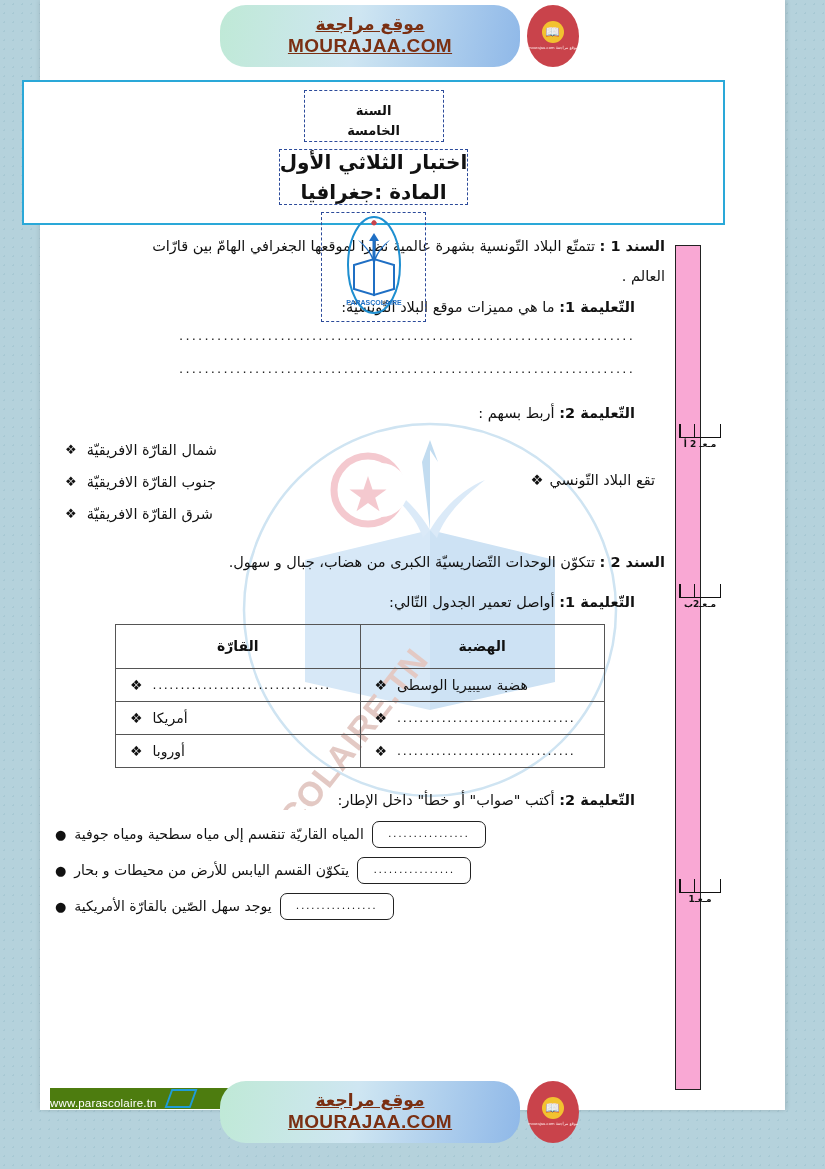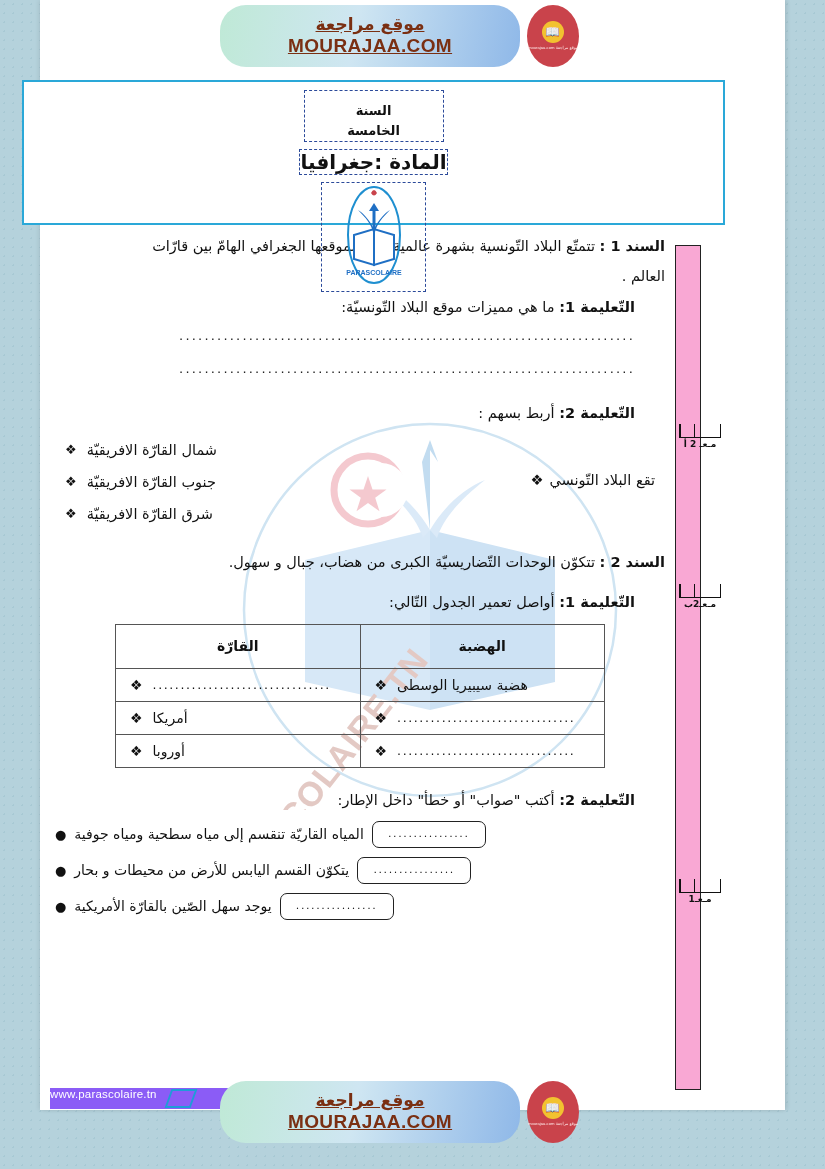--- a/index.html
+++ b/index.html
@@ -229,22 +229,22 @@
 
   
   .para-strip {
     position: absolute;
     left: 50px; top: 1088px;
     width: 250px; height: 22px;
     overflow: hidden; z-index: 20;
   }
   .para-bar {
     width: 220px; height: 21px;
-    background: #8b5cf6;
-    display: flex; align-items: flex-start;
+    background: #4d7c0f;
+    display: flex; align-items: flex-end;
     padding-right: 8px;
   }
   .para-bar span {
     font-size: 11.5px; color: #ffffff;
     font-family: "Liberation Sans", sans-serif;
     letter-spacing: .2px;
   }
   .para-chev {
     position: absolute; left: 118px; top: 1px;
     width: 26px; height: 19px;
@@ -273,20 +273,21 @@
 </div>
 
 <div class="header-frame">
 
   <div class="hdr-cell hdr-year">
     <span>السنة</span>
     <span>الخامسة</span>
   </div>
 
   <div class="hdr-cell hdr-title">
+    <span>اختبار الثلاثي الأول</span>
     <span>المادة :جغرافيا</span>
   </div>
 
   <div class="hdr-cell hdr-logo">
     <span>
       <svg width="58" height="104" viewBox="0 0 58 104" aria-hidden="true">
         <ellipse cx="29" cy="52" rx="26" ry="48" fill="none" stroke="#1f8fd0" stroke-width="2"></ellipse>
         <path d="M29 46 L29 82 L9 76 L9 52 Z" fill="#ffffff" stroke="#1f6fc4" stroke-width="2"></path>
         <path d="M29 46 L29 82 L49 76 L49 52 Z" fill="#ffffff" stroke="#1f6fc4" stroke-width="2"></path>
         <path d="M29 46 C24 36 18 30 13 27 C21 35 26 41 28 49 Z" fill="#1f6fc4"></path>

